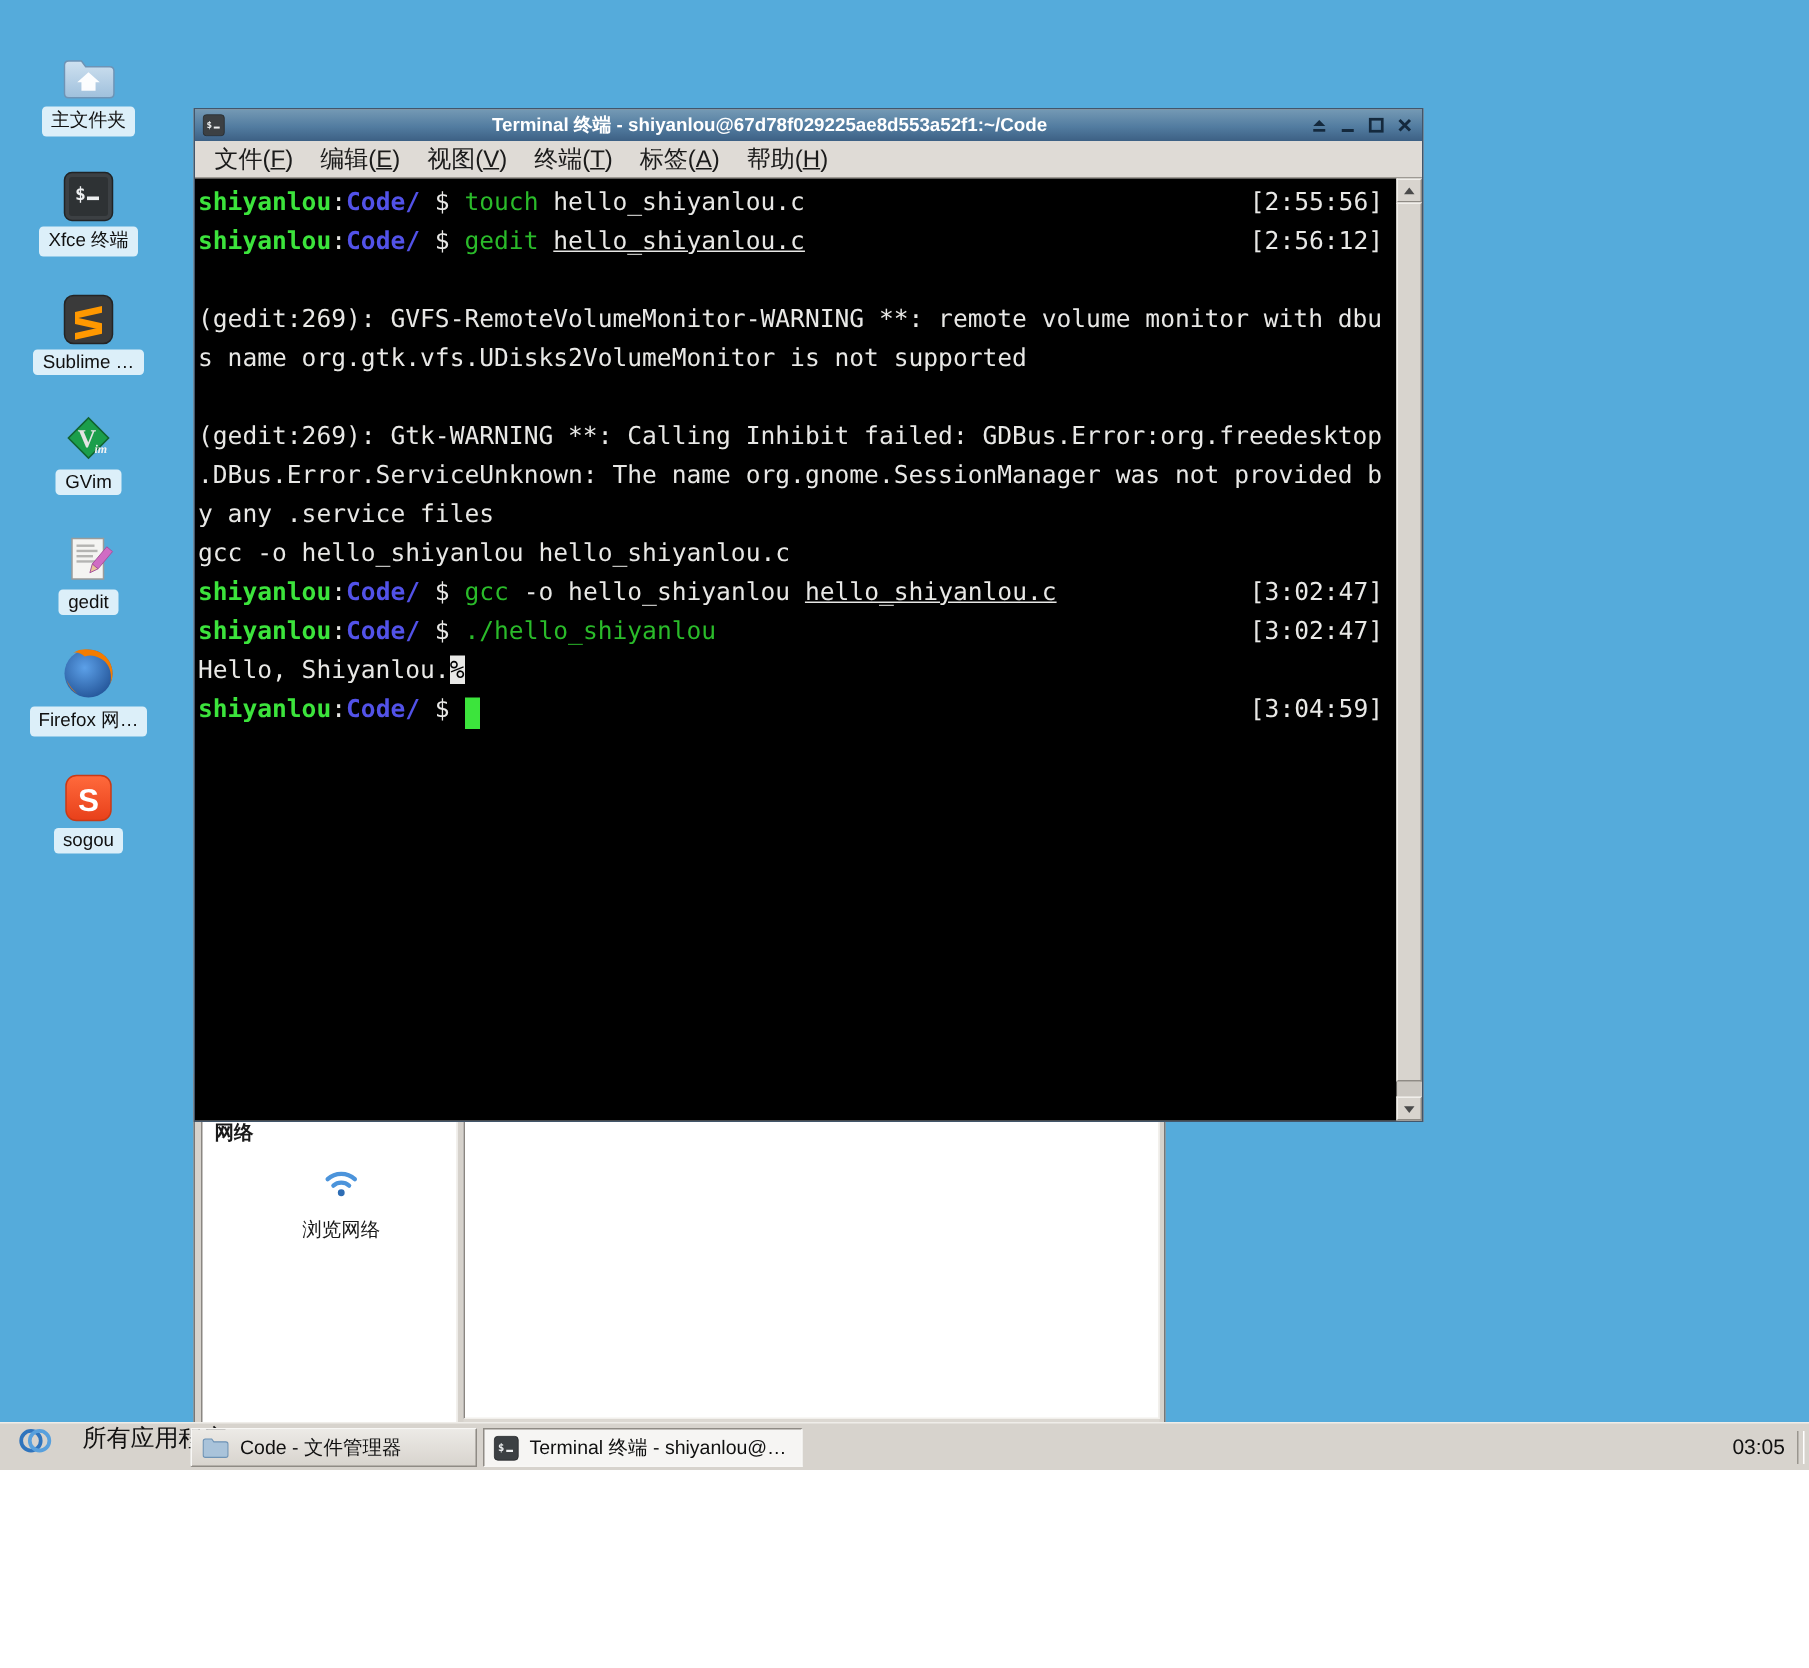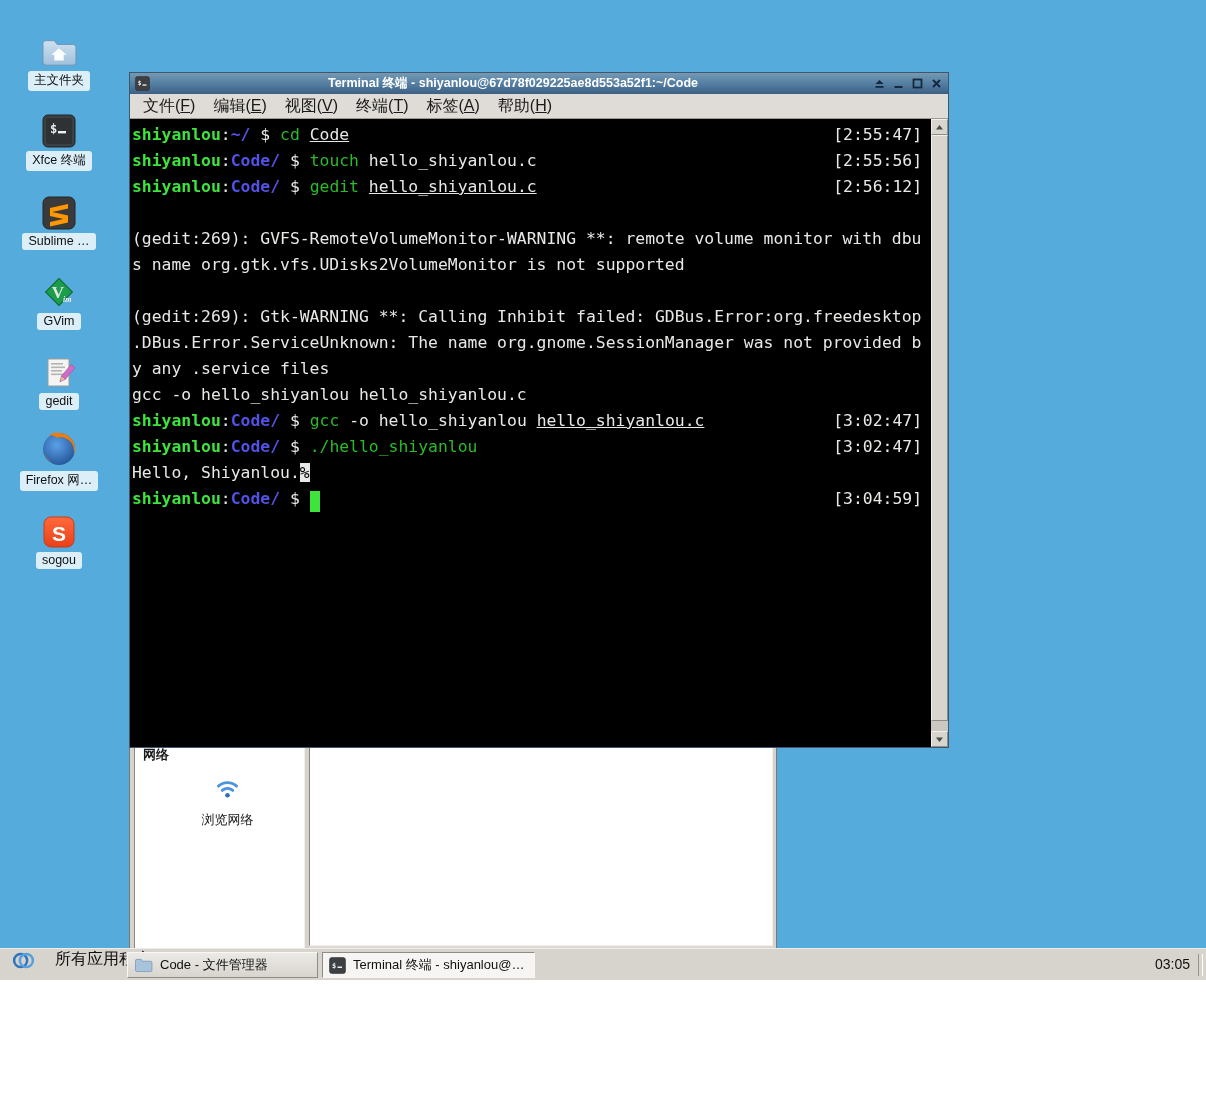--- a/index.html
+++ b/index.html
@@ -248,21 +248,20 @@
     <div class="menubar" id="term-menubar">
         <span class="menu-item">文件(<u>F</u>)</span>
         <span class="menu-item">编辑(<u>E</u>)</span>
         <span class="menu-item">视图(<u>V</u>)</span>
         <span class="menu-item">终端(<u>T</u>)</span>
         <span class="menu-item">标签(<u>A</u>)</span>
         <span class="menu-item">帮助(<u>H</u>)</span>
       </div>
     <div class="term-body">
       <div class="term-lines" id="term-lines">
-          <div class="term-line"><span class="sg-user">shiyanlou</span><span class="sg-plain">:</span><span class="sg-path">~/</span><span class="sg-plain"> $ </span><span class="sg-cmd">cd </span><span class="sg-ul">Code</span><span class="term-time">[2:55:47]</span></div>
           <div class="term-line"><span class="sg-user">shiyanlou</span><span class="sg-plain">:</span><span class="sg-path">Code/</span><span class="sg-plain"> $ </span><span class="sg-cmd">touch </span><span class="sg-plain">hello_shiyanlou.c</span><span class="term-time">[2:55:56]</span></div>
           <div class="term-line"><span class="sg-user">shiyanlou</span><span class="sg-plain">:</span><span class="sg-path">Code/</span><span class="sg-plain"> $ </span><span class="sg-cmd">gedit </span><span class="sg-ul">hello_shiyanlou.c</span><span class="term-time">[2:56:12]</span></div>
           <div class="term-line"></div>
           <div class="term-line"><span class="sg-plain">(gedit:269): GVFS-RemoteVolumeMonitor-WARNING **: remote volume monitor with dbu</span></div>
           <div class="term-line"><span class="sg-plain">s name org.gtk.vfs.UDisks2VolumeMonitor is not supported</span></div>
           <div class="term-line"></div>
           <div class="term-line"><span class="sg-plain">(gedit:269): Gtk-WARNING **: Calling Inhibit failed: GDBus.Error:org.freedesktop</span></div>
           <div class="term-line"><span class="sg-plain">.DBus.Error.ServiceUnknown: The name org.gnome.SessionManager was not provided b</span></div>
           <div class="term-line"><span class="sg-plain">y any .service files</span></div>
           <div class="term-line"><span class="sg-plain">gcc -o hello_shiyanlou hello_shiyanlou.c</span></div>

